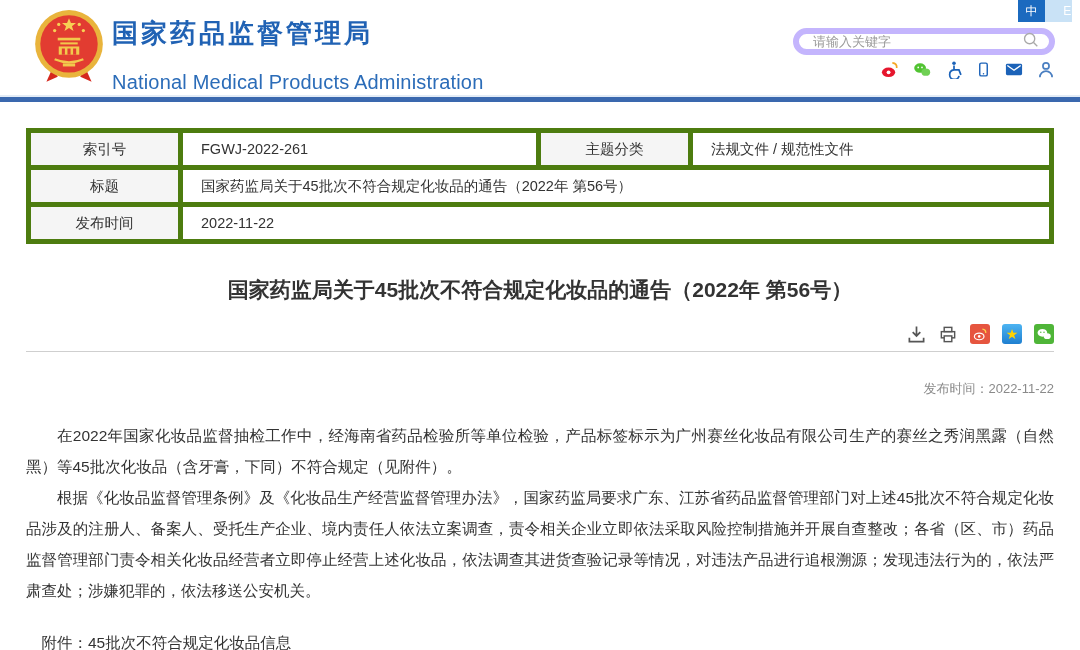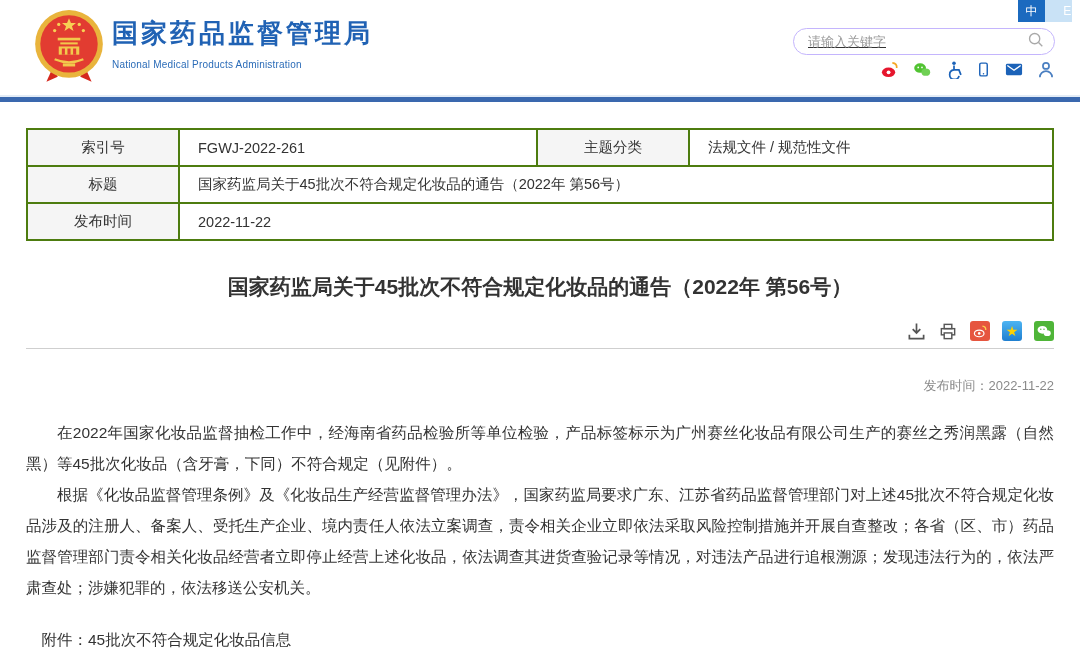--- a/index.html
+++ b/index.html
@@ -4,45 +4,45 @@
 <style>
   * { margin:0; padding:0; box-sizing:border-box; }
   html,body { width:1080px; height:650px; background:#fff; overflow:hidden;
               font-family:"Liberation Sans","DejaVu Sans",sans-serif; color:#333; }
 
   
   .header { position:relative; height:95px; background:#fff; }
   .logo { position:absolute; left:33px; top:8px; width:72px; height:80px; }
   .brand { position:absolute; left:112px; top:16px; }
   .brand-cn { font-size:26px; font-weight:bold; color:#2062b4; letter-spacing:3px; }
-  .brand-en { font-size:10px; color:#2b6cb8; margin-top:8px; letter-spacing:.2px; }
+  .brand-en { font-size:20px; color:#2b6cb8; margin-top:20px; letter-spacing:.2px; }
 
   .lang-toggle { position:absolute; top:0; right:8px; display:flex; }
   .lang-btn { width:27px; height:22px; display:flex; align-items:center; justify-content:center;
               font-size:12px; color:#fff; cursor:pointer; }
   .lang-zh { background:#1b6abf; }
   .lang-en { background:#c9e2f6;padding-left:24px; }
 
   .search-box { position:absolute; top:28px; right:25px; width:262px; height:27px;
-                border:1px solid #c4b5fd; border-radius:14px; display:flex; align-items:center;
-                padding:0 10px 0 14px; background:#fff;text-decoration:underline; }
+                border:6px solid #c4b5fd; border-radius:14px; display:flex; align-items:center;
+                padding:0 10px 0 14px; background:#fff; }
   .search-box input { flex:1; border:none; outline:none; font-size:13px; color:#333;
                       font-family:inherit; background:transparent; }
   .search-box input::placeholder { color:#9a9a9a; }
 
   .mini-icons { position:absolute; top:60px; right:25px; display:flex; gap:13px; align-items:center; }
   .mini-icons span { display:inline-flex; cursor:pointer; }
 
   .blue-bar { height:7px; background:#3a68ae; border-top:2px solid #e3ecf6; }
 
   
   .content { margin:0 26px; }
 
   table.meta { width:100%; border-collapse:collapse; margin-top:26px; font-size:14.5px; }
-  table.meta td { border:2px solid #4d7c0f; height:37px; padding:0 18px; }
+  table.meta td { border:5px solid #4d7c0f; height:37px; padding:0 18px; }
   td.lbl { background:#f5f5f5; text-align:center; width:152px; padding:0 6px; }
   td.val {}
 
   .art-title { margin-top:32px; text-align:center; font-size:21px; font-weight:bold; color:#333; }
 
   .tools { display:flex; justify-content:flex-end; align-items:center; gap:12px;
            margin-top:20px; padding-bottom:7px; }
   .tool { cursor:pointer; display:inline-flex; }
   .share-btn { width:20px; height:20px; border-radius:3px; display:inline-flex;
                align-items:center; justify-content:center; cursor:pointer; }

